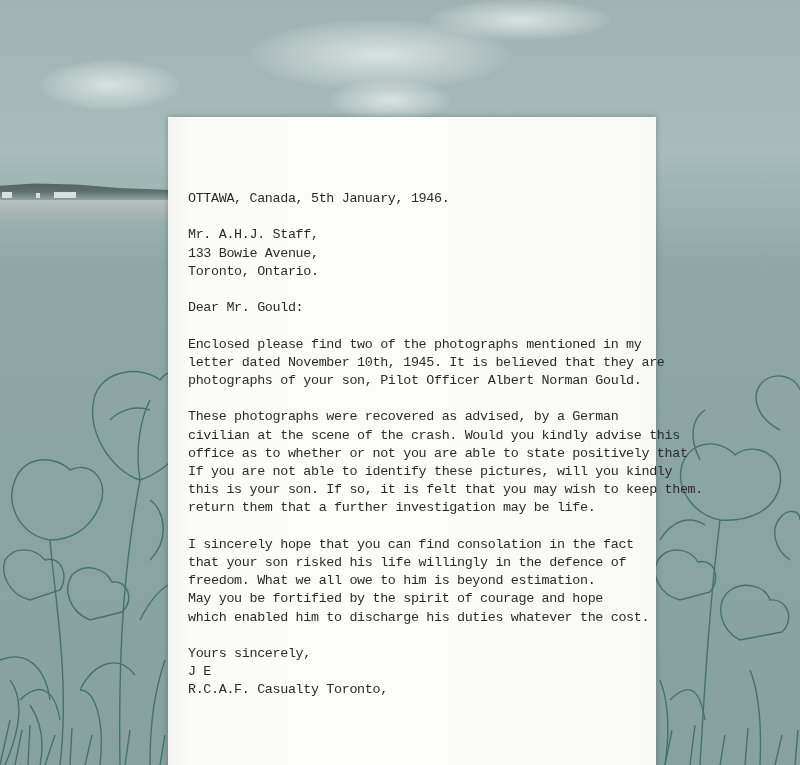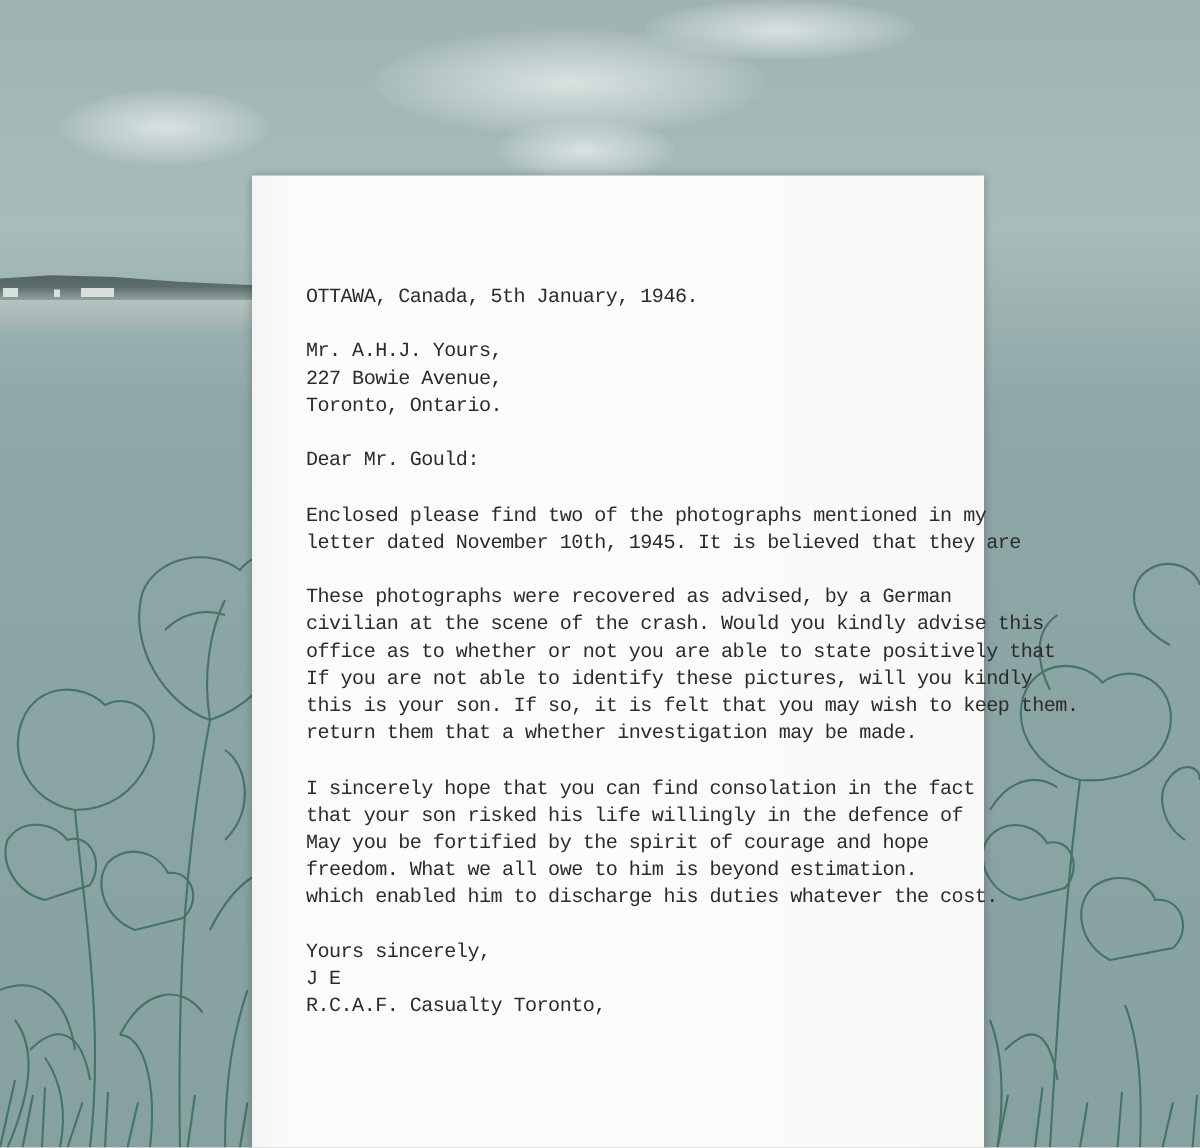--- a/index.html
+++ b/index.html
@@ -23,21 +23,21 @@
     position: absolute; left: 0; top: 200px; width: 170px; height: 20px;
     background: linear-gradient(180deg, #b4c2c0 0%, #9fb0ae 100%);
   }
   .flowers { position: absolute; left: 0; bottom: 0; width: 800px; height: 420px; }
   .letter {
     position: absolute; left: 168px; top: 117px; width: 488px; height: 660px;
     background: linear-gradient(90deg, #f4f4f2 0%, #fbfbfa 5%, #fcfcfb 50%, #f8f8f6 100%);
     box-shadow: 0 0 6px rgba(0,0,0,0.25);
   }
   .letter-body {
-    position: absolute; left: 36px; top: 73px; width: 440px;
+    position: absolute; left: 20px; top: 73px; width: 440px;
     font-family: "Liberation Mono", "DejaVu Sans Mono", monospace;
     font-size: 13.4px; line-height: 18.2px; color: #2b2b2b; letter-spacing: -0.35px;
   }
   .line { white-space: pre; display: block; }
   .gap { height: 18.2px; }
 </style>
 </head>
 <body>
 
 <div class="sky-cloud" style="left:250px;top:20px;width:260px;height:70px;"></div>
@@ -89,49 +89,50 @@
     <path d="M660 540 C672 520 690 515 705 525"></path>
     <path d="M665 765 L672 730 M690 765 L695 725 M720 765 L725 735 M745 765 L748 728 M775 765 L782 735 M795 765 L798 730"></path>
   </g>
 </svg>
 
 <div class="letter">
   <div class="letter-body">
     <span class="line">OTTAWA, Canada, 5th January, 1946.</span>
     <div class="gap"></div>
     <div>
-      <span class="line">Mr. A.H.J. Yours,</span>
-      <span class="line">227 Bowie Avenue,</span>
+      <span class="line">Mr. A.H.J. Staff,</span>
+      <span class="line">133 Bowie Avenue,</span>
       <span class="line">Toronto, Ontario.</span>
     </div>
     <div class="gap"></div>
     <span class="line">Dear Mr. Gould:</span>
     <div class="gap"></div>
 
     <div>
       <span class="line">Enclosed please find two of the photographs mentioned in my</span>
       <span class="line">letter dated November 10th, 1945. It is believed that they are</span>
+      <span class="line">photographs of your son, Pilot Officer Albert Norman Gould.</span>
     </div>
     <div class="gap"></div>
 
     <div>
       <span class="line">These photographs were recovered as advised, by a German</span>
       <span class="line">civilian at the scene of the crash. Would you kindly advise this</span>
       <span class="line">office as to whether or not you are able to state positively that</span>
       <span class="line">If you are not able to identify these pictures, will you kindly</span>
       <span class="line">this is your son. If so, it is felt that you may wish to keep them.</span>
-      <span class="line">return them that a whether investigation may be made.</span>
+      <span class="line">return them that a further investigation may be life.</span>
     </div>
     <div class="gap"></div>
 
     <div>
       <span class="line">I sincerely hope that you can find consolation in the fact</span>
       <span class="line">that your son risked his life willingly in the defence of</span>
+      <span class="line">freedom. What we all owe to him is beyond estimation.</span>
       <span class="line">May you be fortified by the spirit of courage and hope</span>
-      <span class="line">freedom. What we all owe to him is beyond estimation.</span>
       <span class="line">which enabled him to discharge his duties whatever the cost.</span>
     </div>
     <div class="gap"></div>
 
     <div>
       <span class="line">Yours sincerely,</span>
       <span class="line">J E</span>
       <span class="line">R.C.A.F. Casualty Toronto,</span>
     </div>
   </div>

